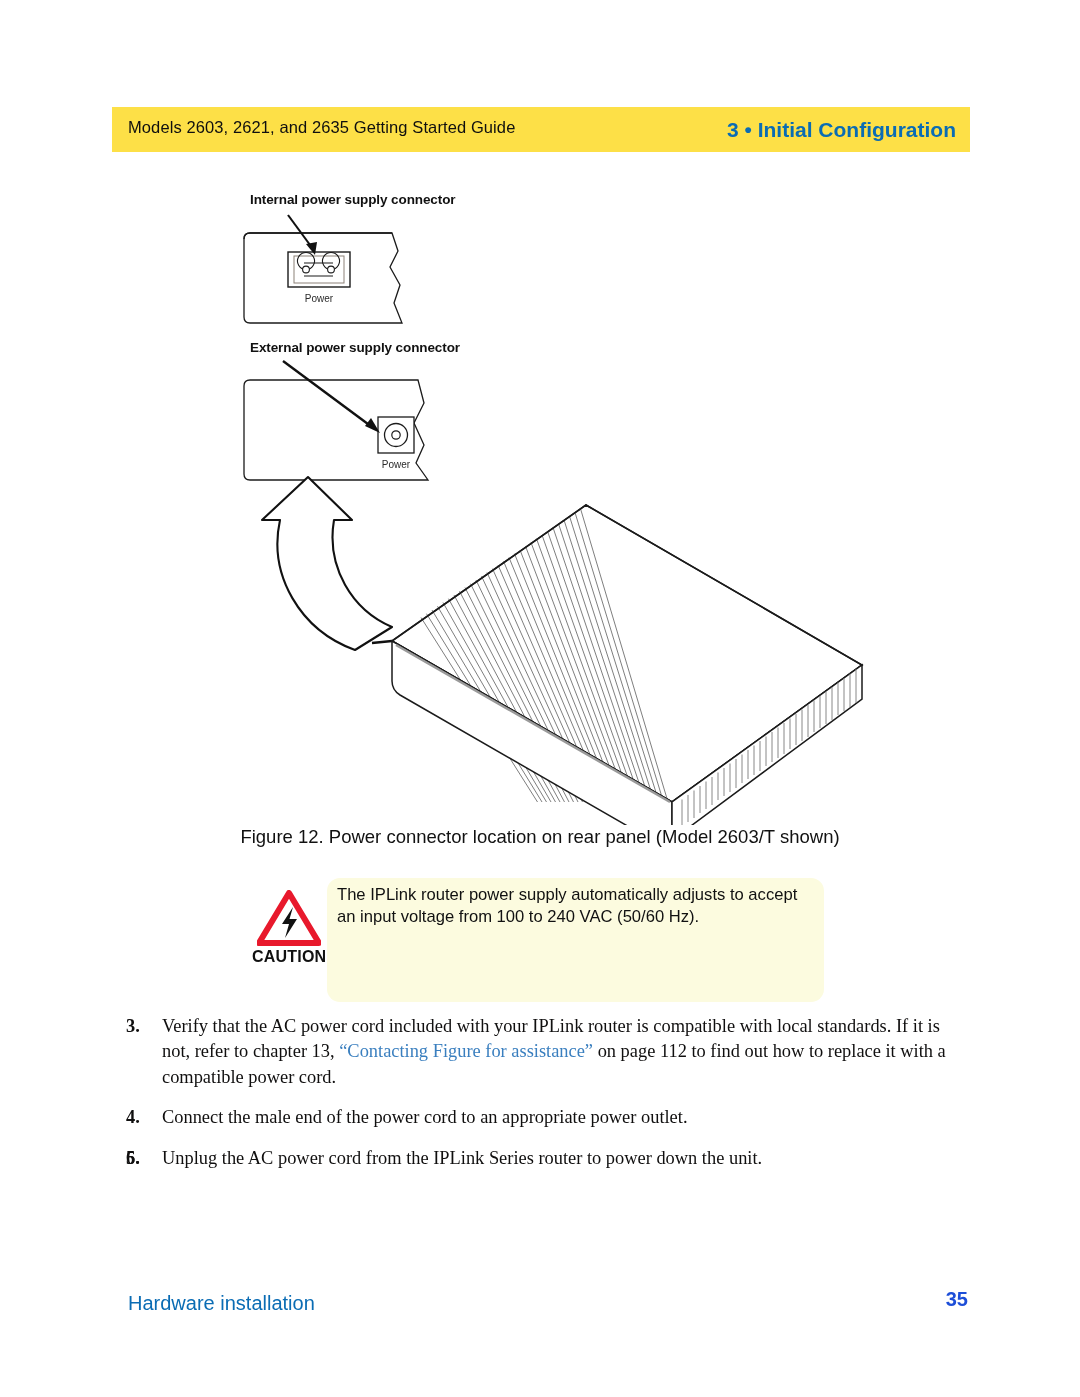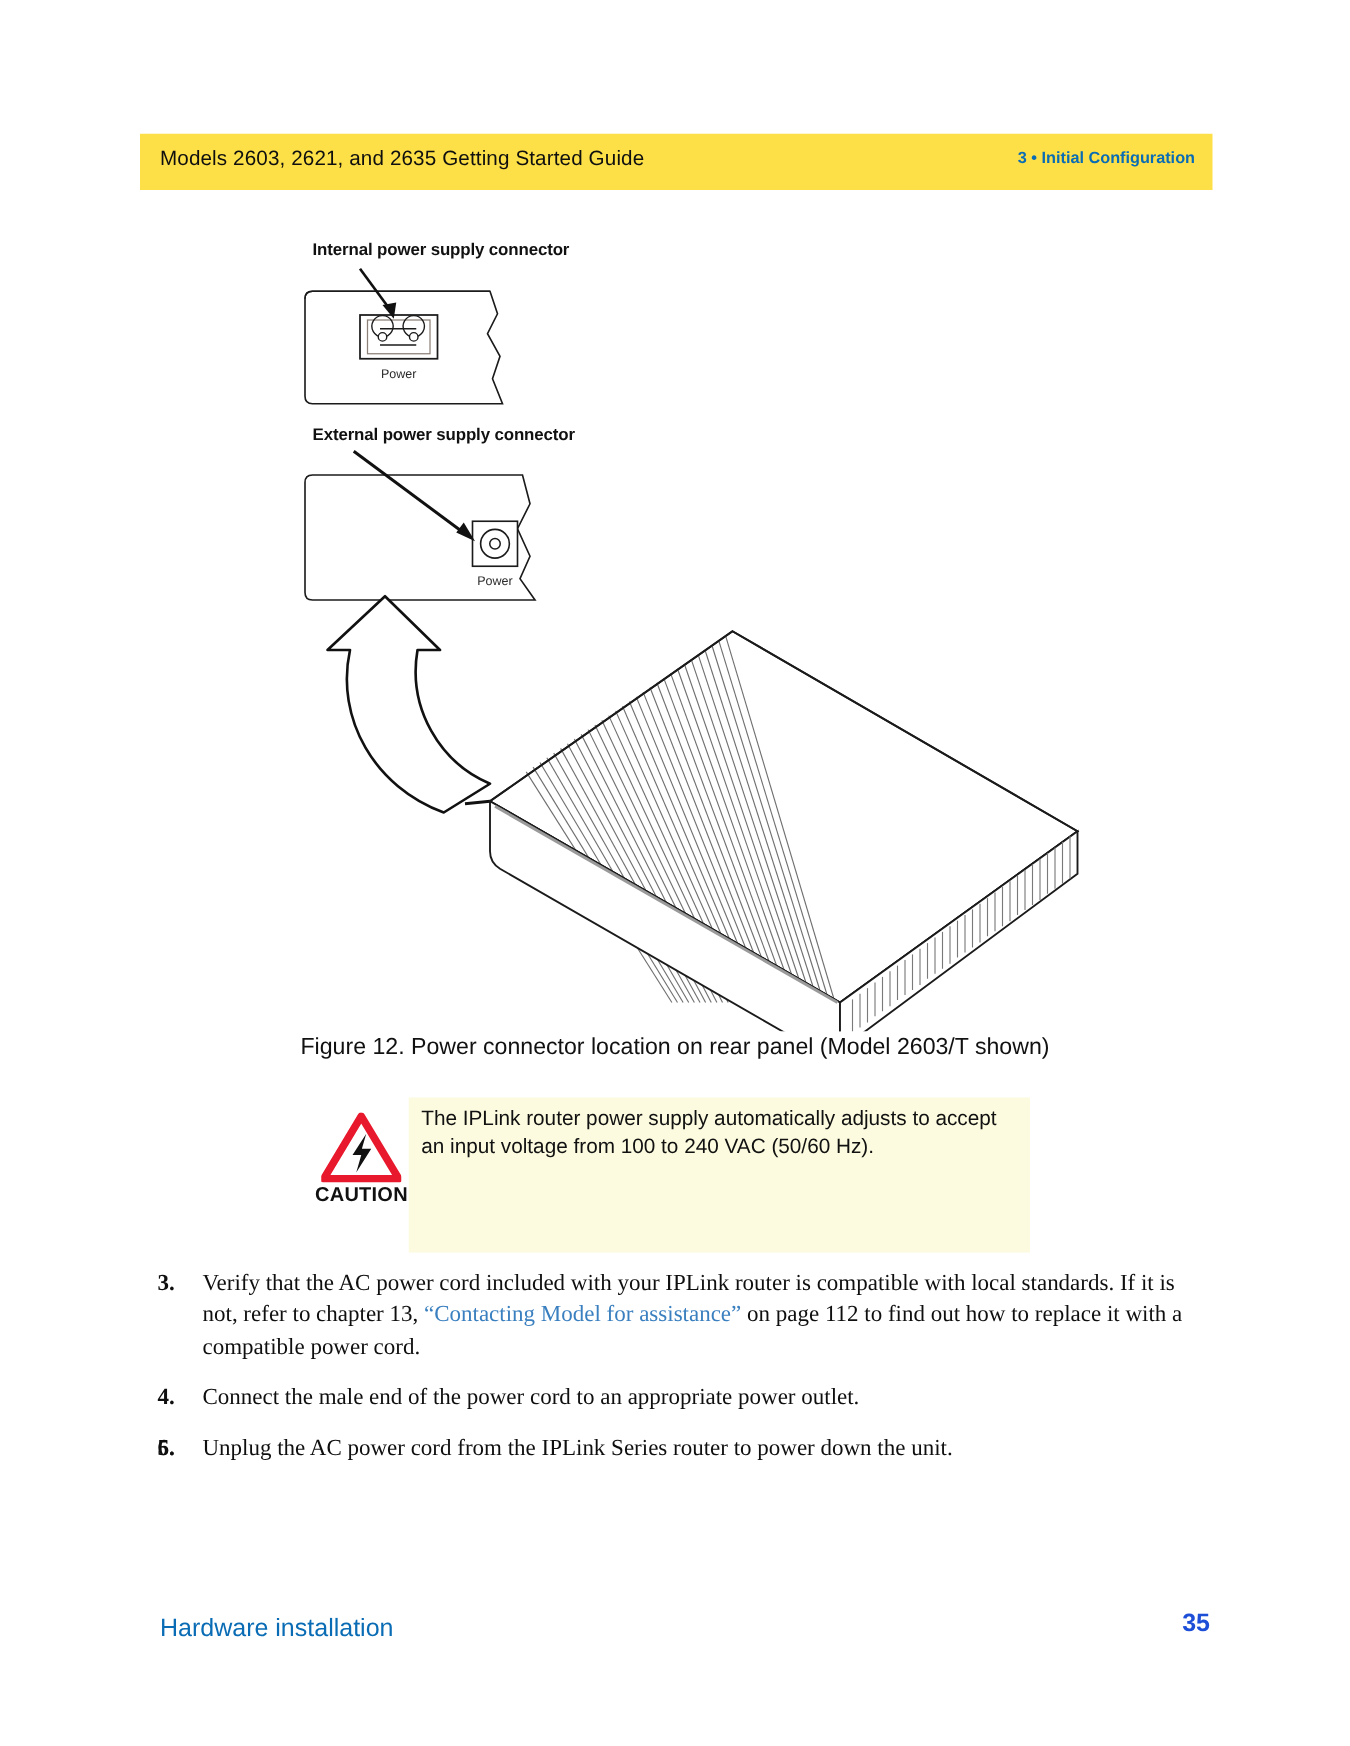--- a/index.html
+++ b/index.html
@@ -30,21 +30,21 @@
     top: 11px;
     font-size: 16.5px;
     letter-spacing: 0.1px;
     color: #0f0f0f;
     white-space: nowrap;
   }
   #running-header .hdr-right {
     position: absolute;
     right: 14px;
     top: 11px;
-    font-size: 13px;
+    font-size: 21px;
     font-weight: bold;
     color: #0a6cb4;
     white-space: nowrap;
   }
 
   
   #figure-block {
     position: absolute;
     left: 0;
     top: 175px;
@@ -108,20 +108,21 @@
   }
   #caution-text {
     position: absolute;
     left: 75px;
     top: 0px;
     width: 497px;
     min-height: 124px;
     background: #fcfbdf;
     box-sizing: border-box;
     padding: 6px 10px 8px 10px;
+    border-radius: 13px;
   }
   #caution-text p {
     margin: 0 0 9px 0;
     font-size: 16.6px;
     line-height: 1.33;
     color: #111;
   }
   #caution-text p:last-child { margin-bottom: 0; }
 
   
@@ -370,21 +371,21 @@
     <div class="caution-word">CAUTION</div>
   </div>
   <div id="caution-text">
     <p>The IPLink router power supply automatically adjusts to accept an input voltage from 100 to 240 VAC (50/60 Hz).</p>
   </div>
 </div>
 
 <div id="steps">
   <div class="step">
     <span class="step-num">3.</span>
-    <span class="step-body"><span>Verify that the AC power cord included with your IPLink router is compatible with local standards. If it is not, refer to chapter 13, </span><span class="doclink">“Contacting Model for assistance”</span><span> on page 112 to find out how to replace it with a compatible power cord.</span></span>
+    <span class="step-body"><span>Verify that the AC power cord included with your IPLink router is compatible with local standards. If it is not, refer to chapter 13, </span><span class="doclink">“Contacting Figure for assistance”</span><span> on page 112 to find out how to replace it with a compatible power cord.</span></span>
   </div>
   <div class="step">
     <span class="step-num">4.</span>
     <span class="step-body"><span>Connect the male end of the power cord to an appropriate power outlet.</span></span>
   </div>
   <div class="step">
     <span class="step-num">5.</span>
   </div>
   <div class="step">
     <span class="step-num">6.</span>

